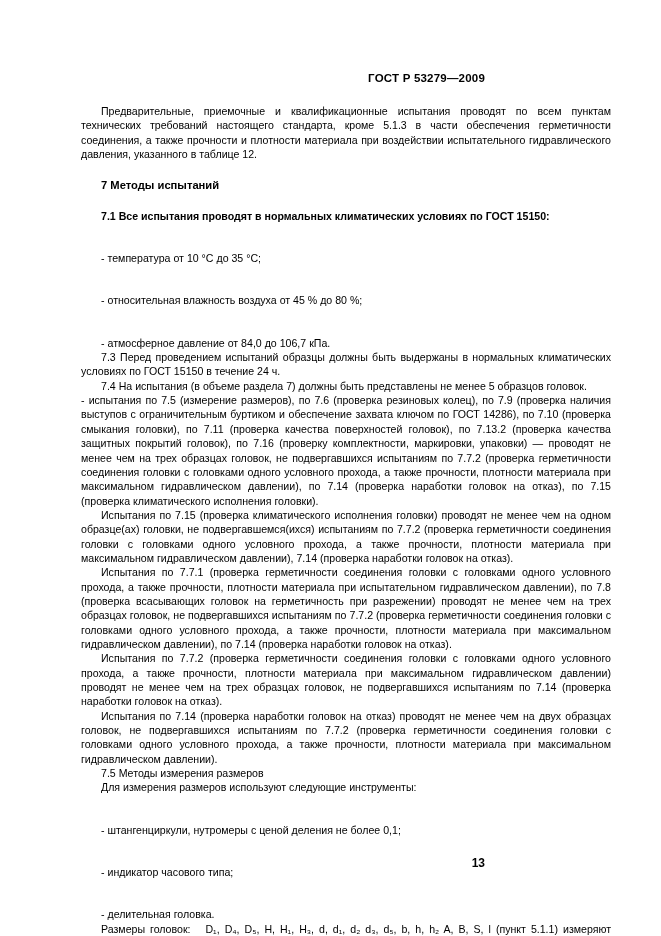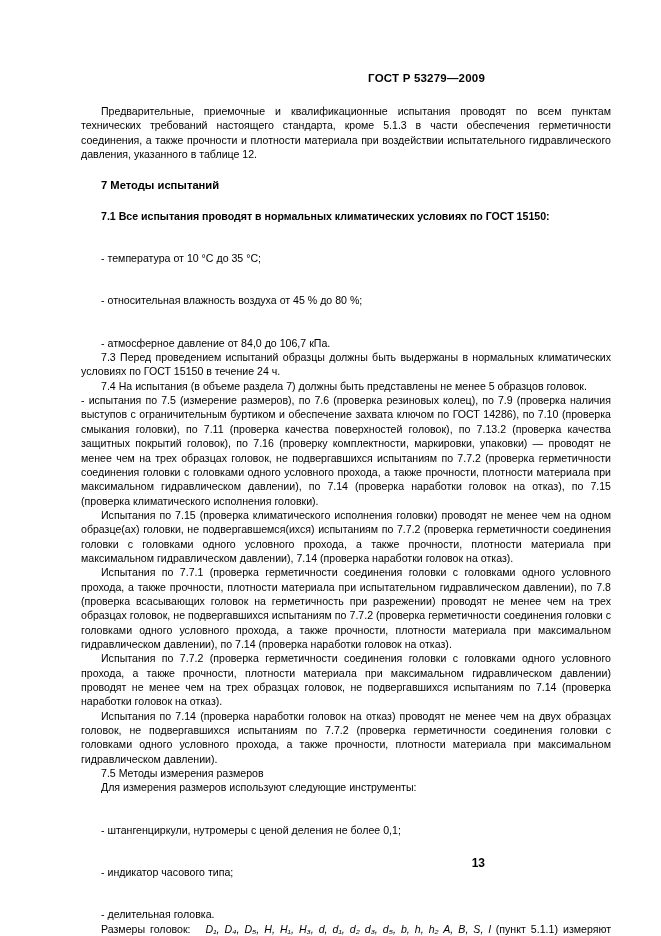--- a/index.html
+++ b/index.html
@@ -66,21 +66,20 @@
     margin-top: 9px;
   }
   .gap-dash {
     margin-top: 3px;
   }
   .dash-line {
     text-indent: 20px;
     margin-top: 28px;
   }
   .italic {
-    font-style: italic;
     padding-left: 10px;
   }
   .page-number {
     position: absolute;
     right: 55px;
     top: 856px;
     font-size: 12px;
     font-weight: bold;
   }
 </style>

